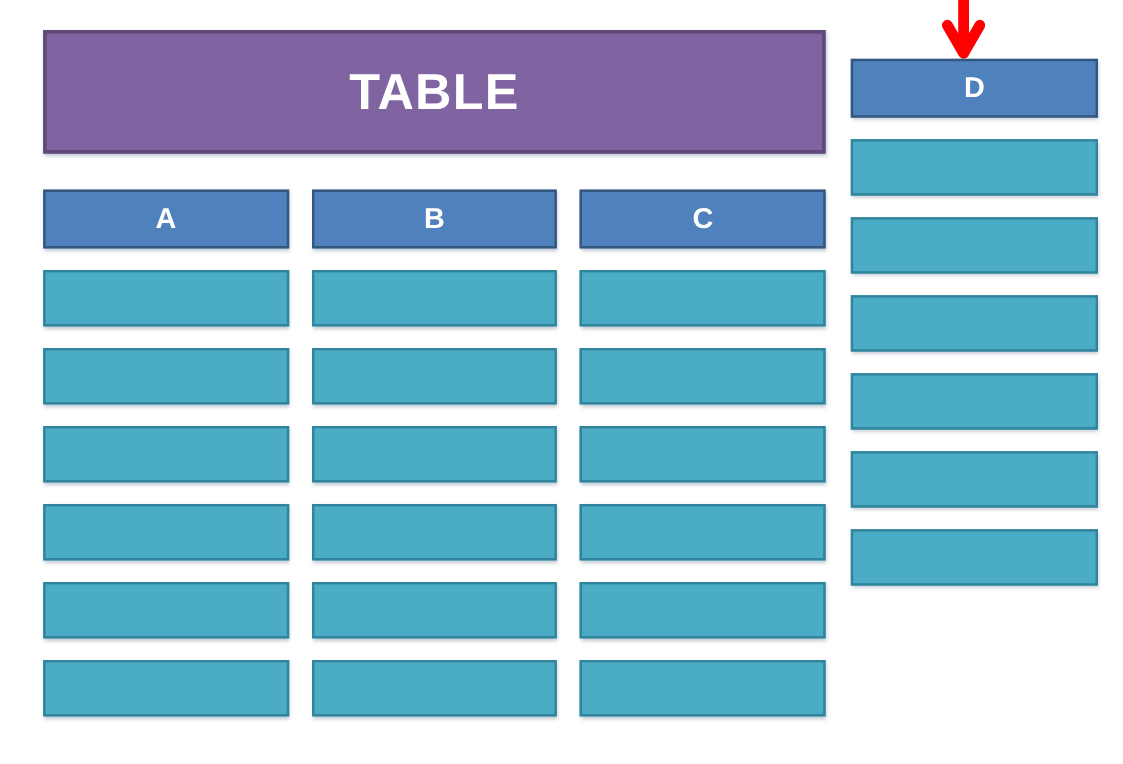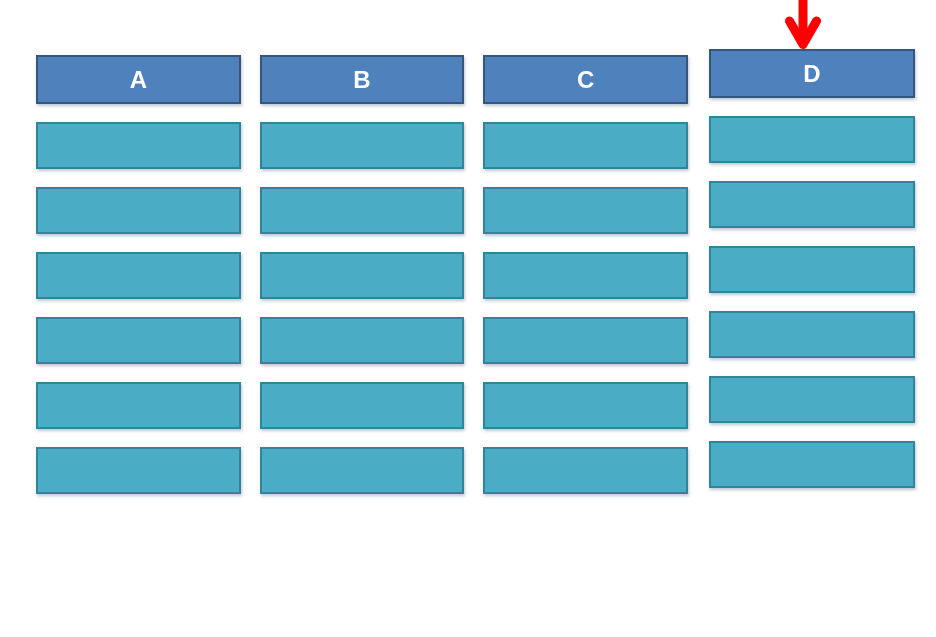--- a/index.html
+++ b/index.html
@@ -90,20 +90,23 @@
 <body>
 
 <div class="canvas" style="--bg: #FFFFFF; --title-fill: #8064A2; --title-border: #5F4A79; --header-fill: #4F81BD; --header-border: #35567F; --cell-fill: #4BACC6; --cell-border: #31849B; --arrow-color: #FF0000; --text-color: #FFFFFF;">
 
   <svg class="arrow-annotation" viewBox="0 0 36 50" xmlns="http://www.w3.org/2000/svg">
     <path d="M18 0 L18 43" stroke-width="9" stroke-linecap="butt"></path>
     <path d="M4.5 21 L18 44.5 L31.5 21" stroke-width="9" stroke-linecap="round" stroke-linejoin="round"></path>
   </svg>
 
   <div class="main-table">
+    <div class="table-title">
+      <span>TABLE</span>
+    </div>
     <div class="columns" id="columns">
         <div class="column">
           <div class="col-header">A</div>
           <div class="row-cell"></div>
           <div class="row-cell"></div>
           <div class="row-cell"></div>
           <div class="row-cell"></div>
           <div class="row-cell"></div>
           <div class="row-cell"></div>
         </div>

